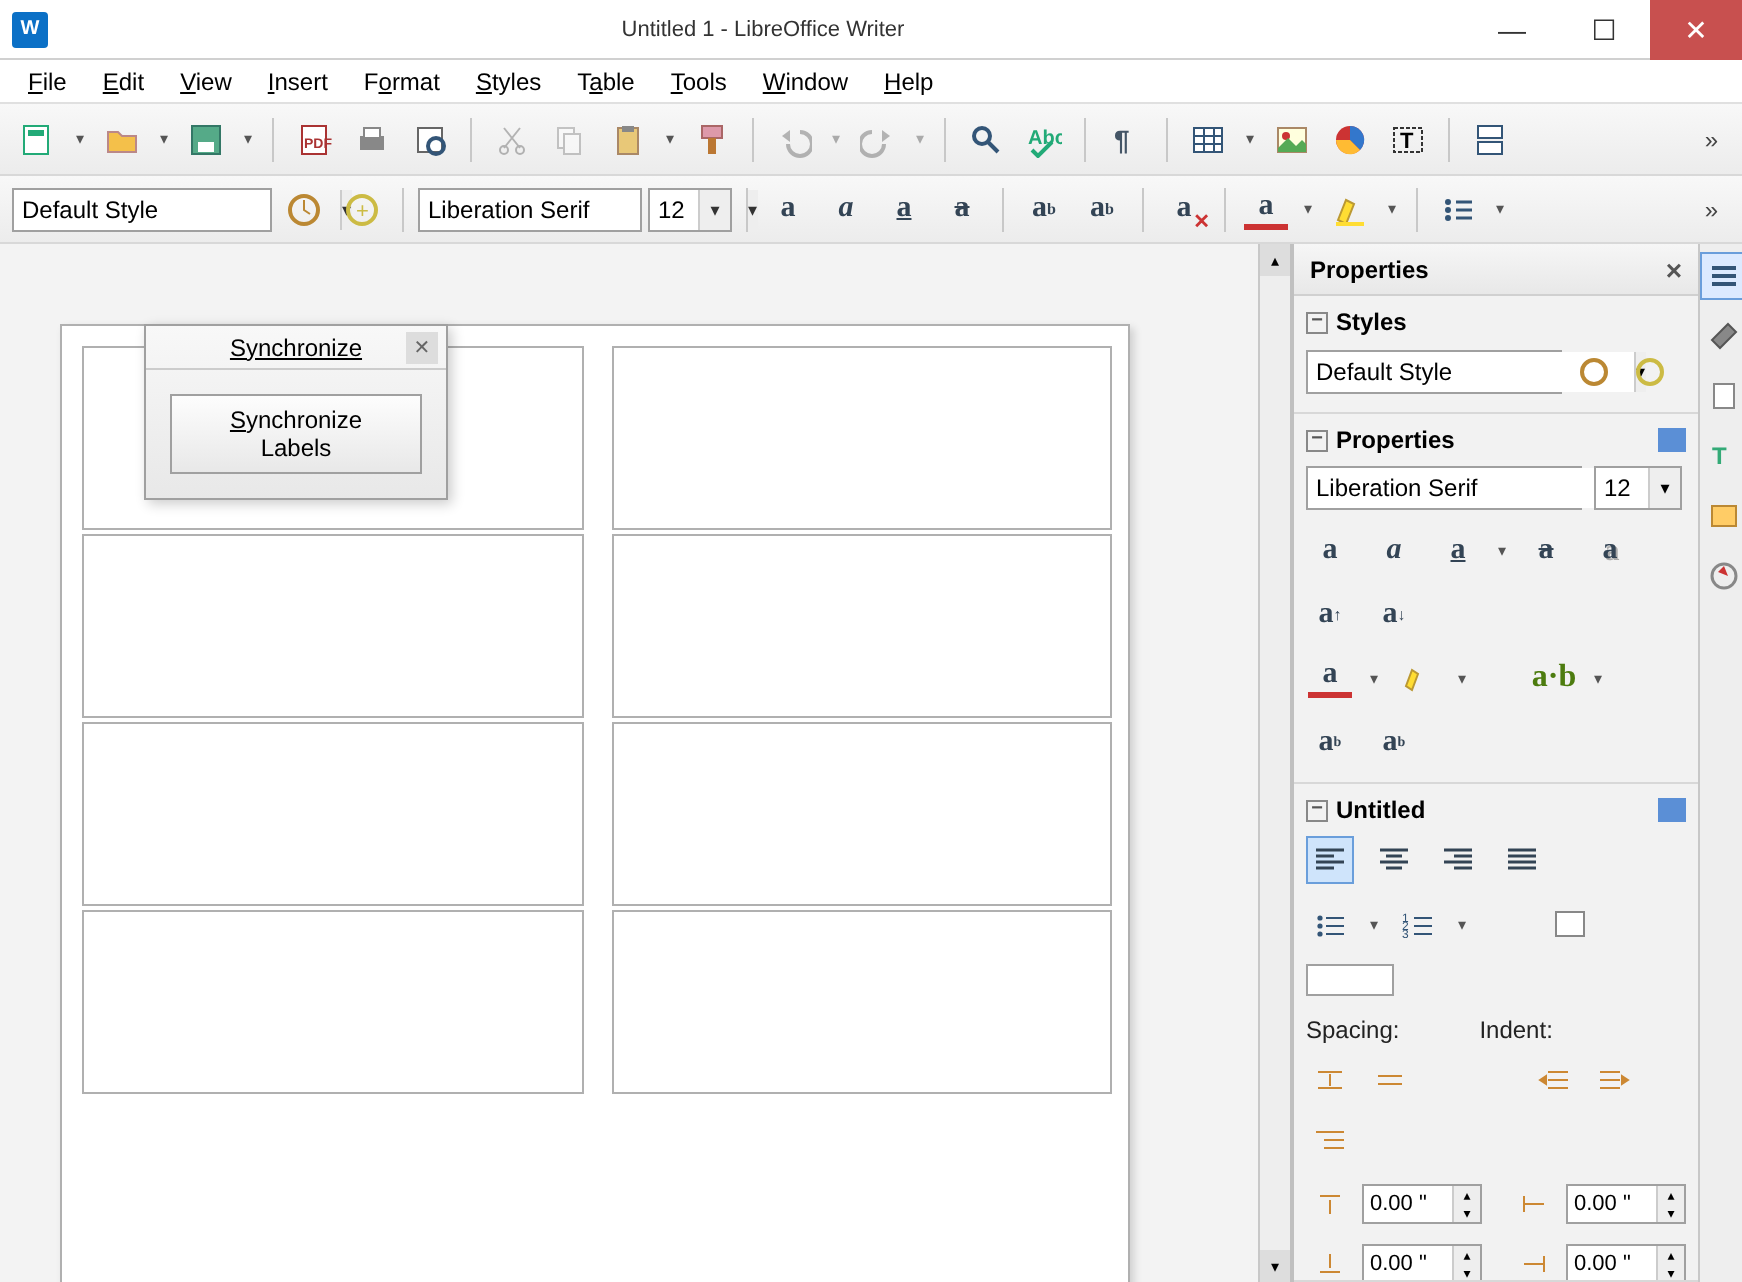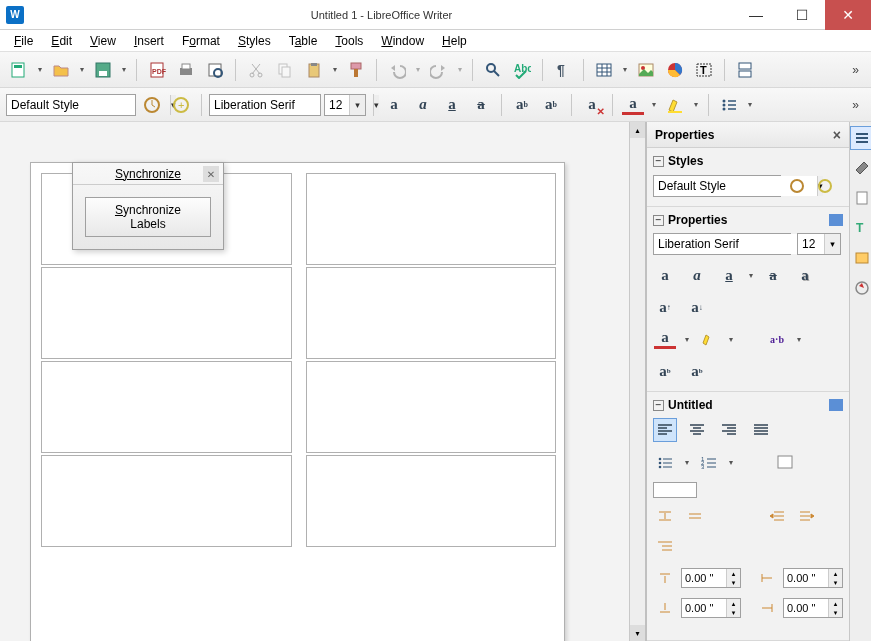--- a/index.html
+++ b/index.html
@@ -420,21 +420,21 @@
             </div>
           <span style="font-size:8px;color:#555">▾</span>
           <div class="sb-btn">
               <svg width="16" height="16">
                 <path d="M2 12l3-8 3 2-3 8z" fill="#fd3" stroke="#b93"></path>
               </svg>
             </div>
           <span style="font-size:8px;color:#555">▾</span>
           <div style="width:16px"></div>
           <div class="sb-btn">
-              <span class="charbtn" style="color:#4c1d95;font-size:10px">a·b</span>
+              <span class="charbtn" style="color:#4d7c0f;font-size:16px">a·b</span>
             </div>
           <span style="font-size:8px;color:#555">▾</span>
           <div style="width:8px"></div>
           <div class="sb-btn">
               <span class="charbtn" style="color:#345">a<sup style="font-size:7px">b</sup></span>
             </div>
           <div class="sb-btn">
               <span class="charbtn" style="color:#345">a<sub style="font-size:7px">b</sub></span>
             </div>
         </div>
@@ -487,20 +487,24 @@
               </svg>
             </div>
           <span style="font-size:8px;color:#555">▾</span>
           <div style="width:24px"></div>
           <div class="sb-btn">
               <svg width="16" height="14">
                 <rect x="1" y="1" width="14" height="12" fill="#fff" stroke="#888"></rect>
               </svg>
             </div>
           <div style="width:44px;height:16px;border:1px solid #a0a0a0;background:#fff"></div>
+        </div>
+        <div style="display:flex;gap:40px;margin-top:10px">
+          <span class="lbl">Spacing:</span>
+          <span class="lbl">Indent:</span>
         </div>
         <div class="sect-body" style="margin-top:6px;gap:6px">
           <div class="sb-btn">
               <svg width="16" height="14">
                 <path d="M2 3h12M2 11h12M8 4v6" stroke="#c83"></path>
               </svg>
             </div>
           <div class="sb-btn">
               <svg width="16" height="14">
                 <path d="M2 5h12M2 9h12" stroke="#c83"></path>

